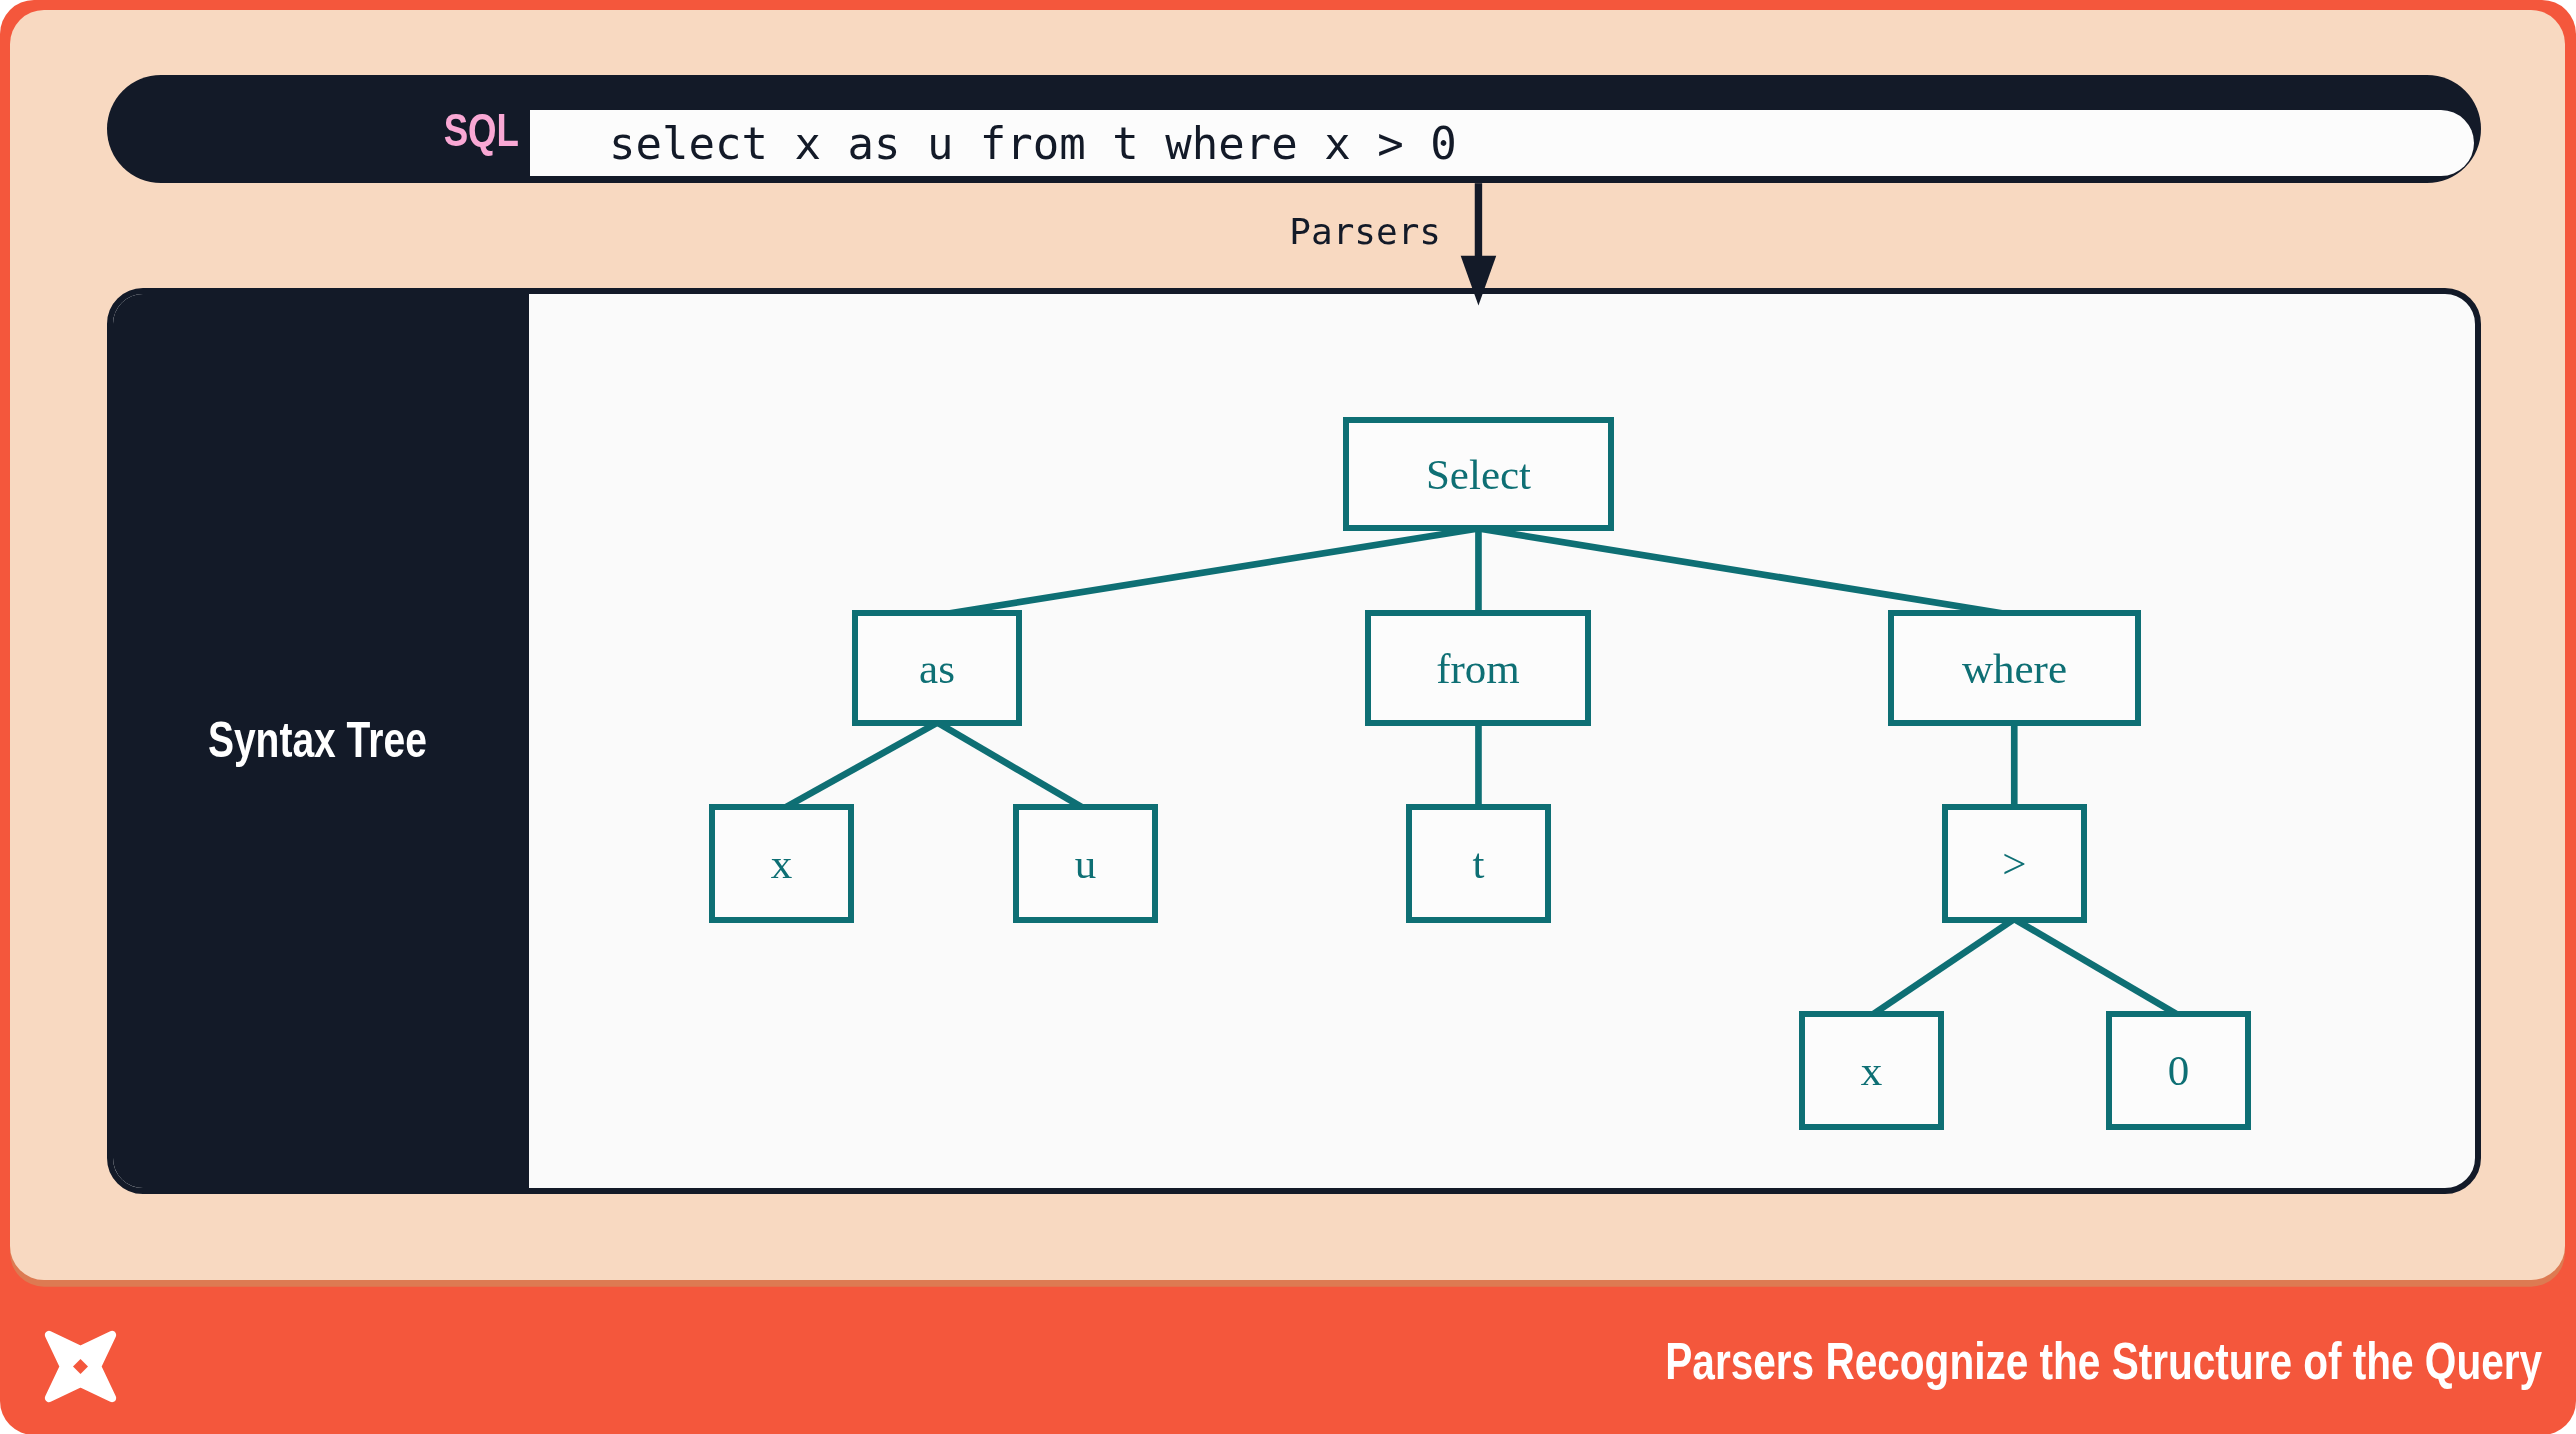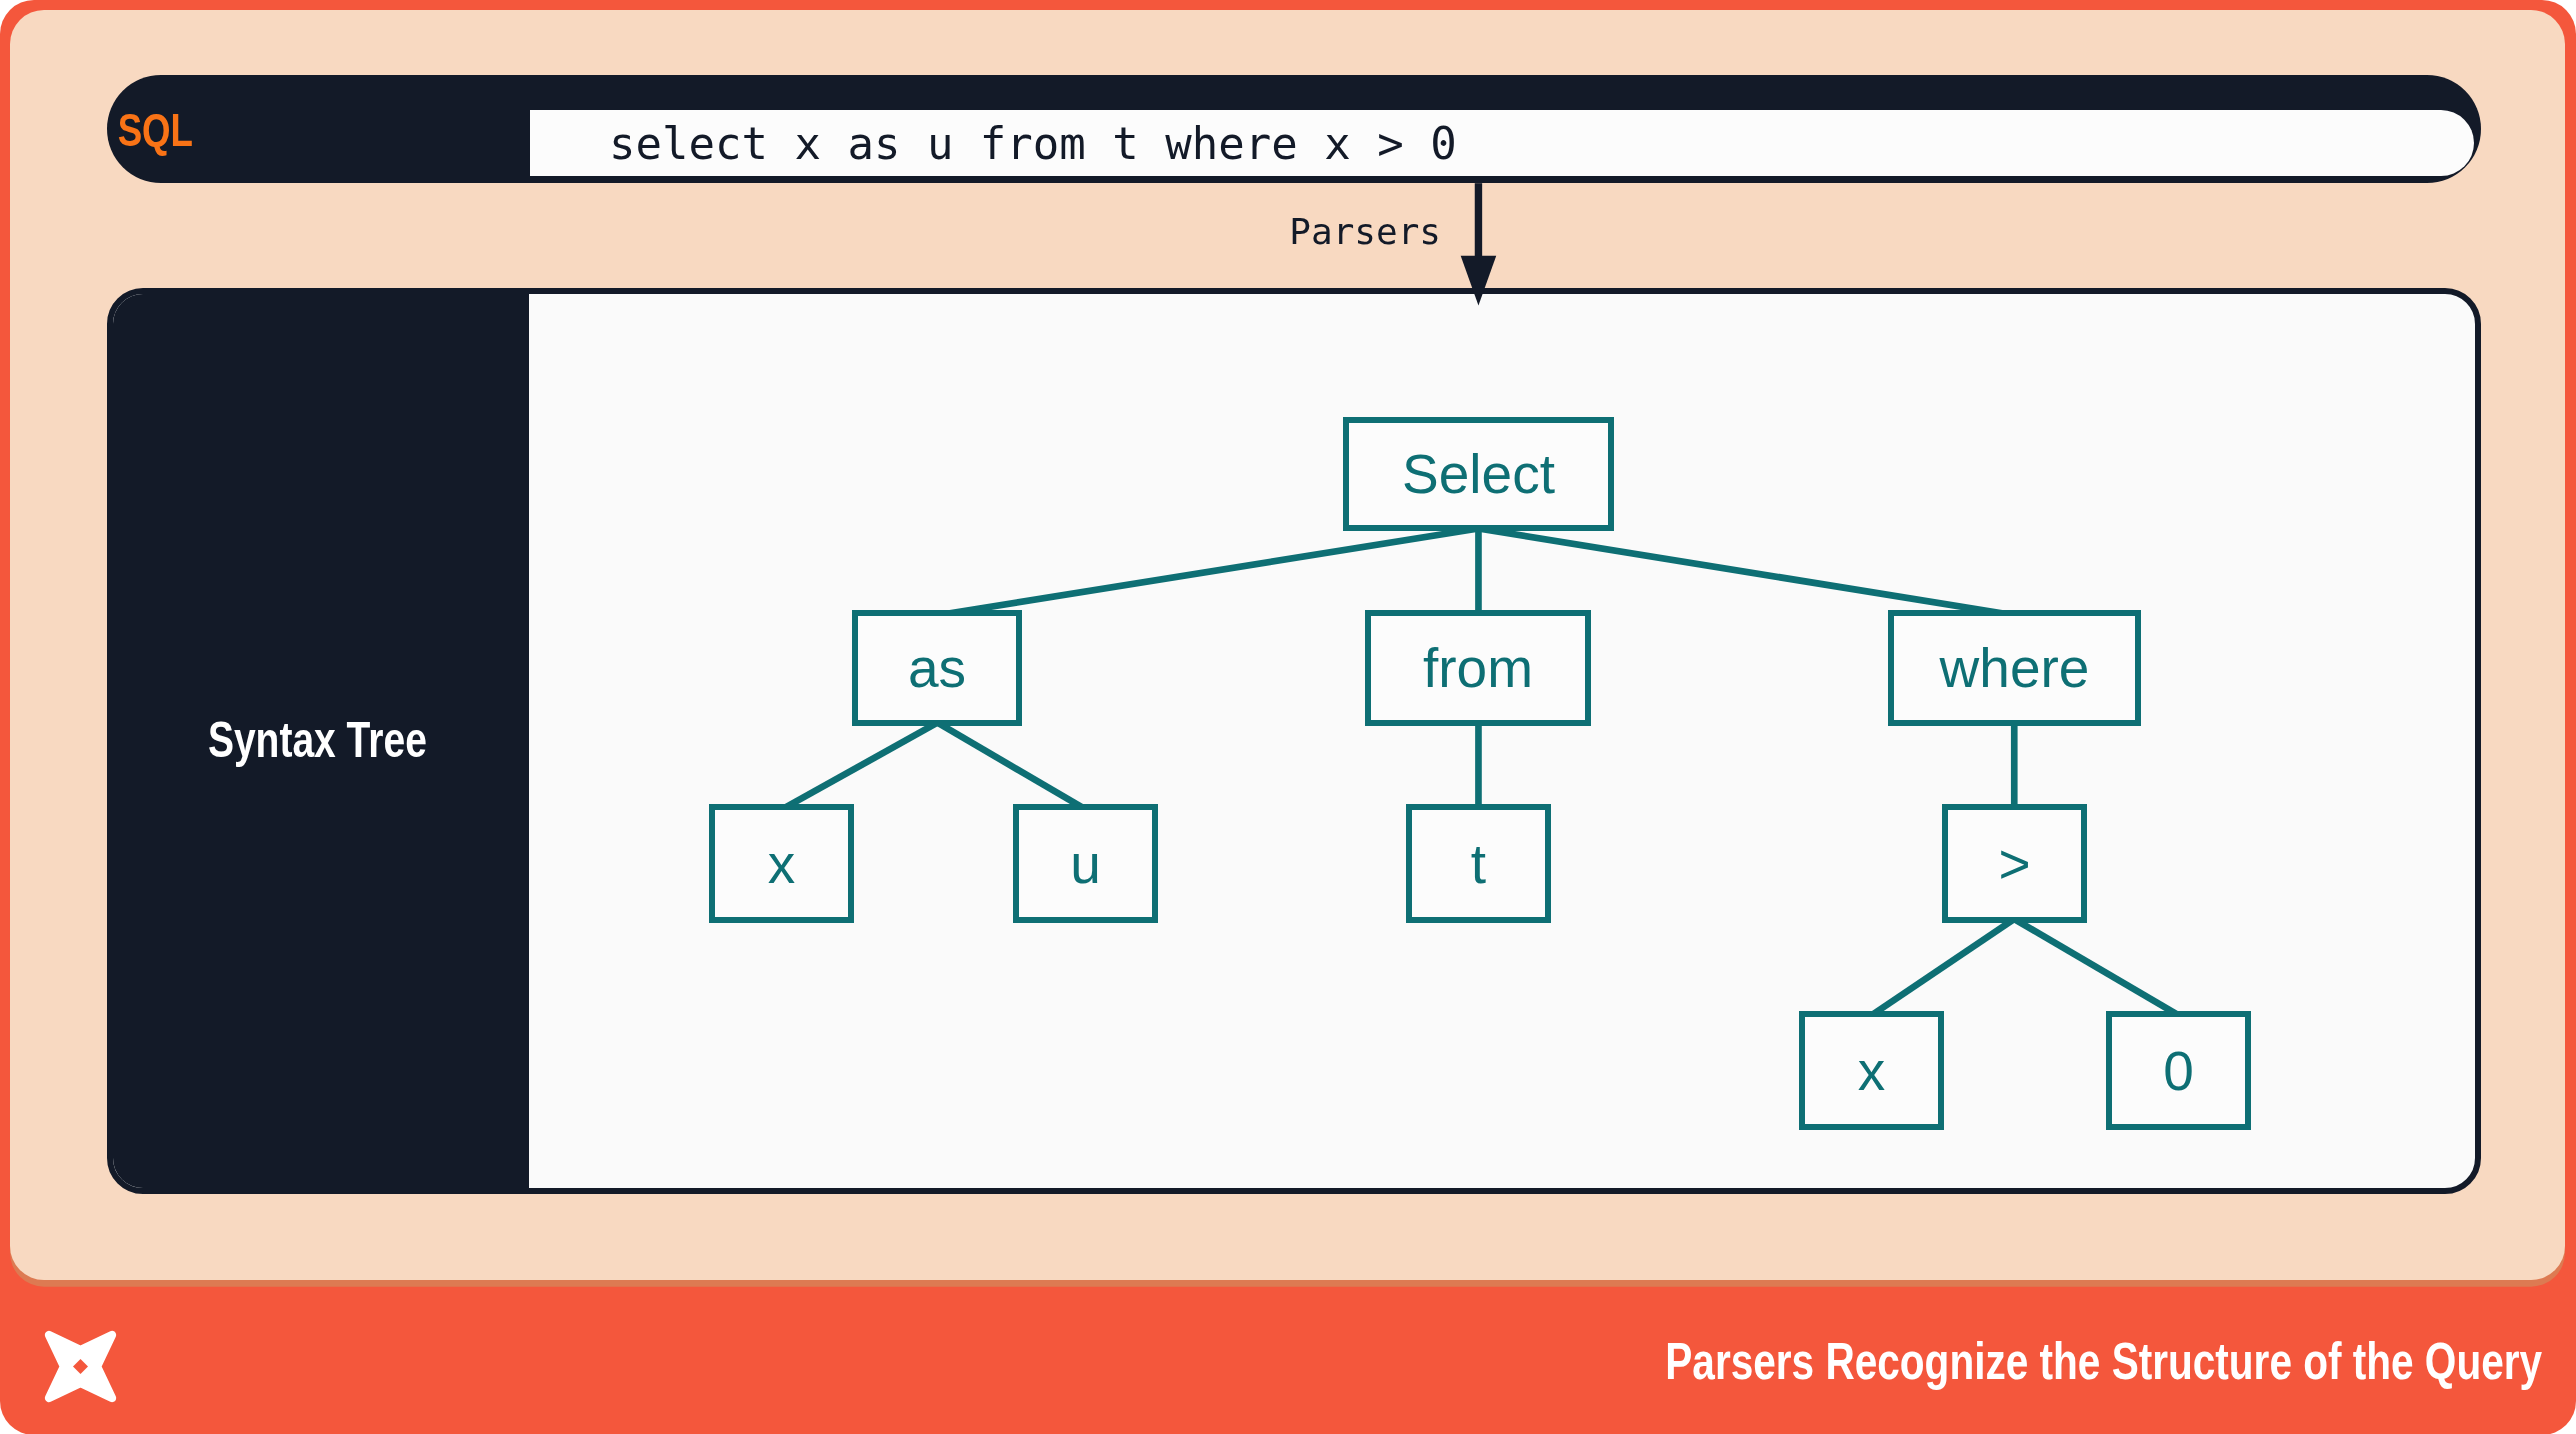--- a/index.html
+++ b/index.html
@@ -28,22 +28,22 @@
     background:var(--peach);border-radius:34px;
     box-shadow:0 6.7px 0 0 var(--shadow);
   }
   
   .sql-pill{
     position:absolute;left:107px;top:75px;width:2374px;height:108px;
     background:var(--ink);border-radius:54px;
   }
   .sql-pill .label-zone{
     position:absolute;left:0;top:0;width:423px;height:100%;
-    display:flex;align-items:center;justify-content:flex-start;
-    color:#f97316;font-weight:bold;font-size:47px;
+    display:flex;align-items:center;justify-content:flex-end;
+    color:#f9a8d4;font-weight:bold;font-size:47px;
   }
   .sql-pill .input-zone{
     position:absolute;left:423px;top:6.7px;right:6.7px;bottom:6.7px;
     background:var(--boxfill);border-radius:0 47px 47px 0;
     display:flex;align-items:center;padding-left:79px;
     color:var(--ink);
     font-family:"DejaVu Sans Mono", monospace;font-size:44px;
     white-space:pre;
     margin-top:28px;
   }
@@ -63,21 +63,21 @@
     position:absolute;left:-6.7px;top:-6.7px;width:423px;height:906px;
     background:var(--ink);
     display:flex;align-items:center;justify-content:center;
     color:#fff;font-weight:bold;font-size:50px;
   }
   
   .node{
     position:absolute;
     background:var(--boxfill);border:6.7px solid var(--teal);
     color:var(--teal);
-    font-family:Liberation Sans, sans-serif;font-size:55px;
+    font-family:Liberation Serif, serif;font-size:43px;
     display:flex;align-items:center;justify-content:center;
     white-space:pre;
   }
   .n-select{left:1343px;top:417px;width:271px;height:114px;}
   .n-as    {left:852px;top:610px;width:170px;height:116px;}
   .n-from  {left:1365px;top:610px;width:226px;height:116px;text-align:center;}
   .n-where {left:1888px;top:610px;width:253px;height:116px;}
   .n-x1    {left:709px; top:804px;width:145px;height:119px;}
   .n-u     {left:1013px;top:804px;width:145px;height:119px;}
   .n-t     {left:1406px;top:804px;width:145px;height:119px;}

